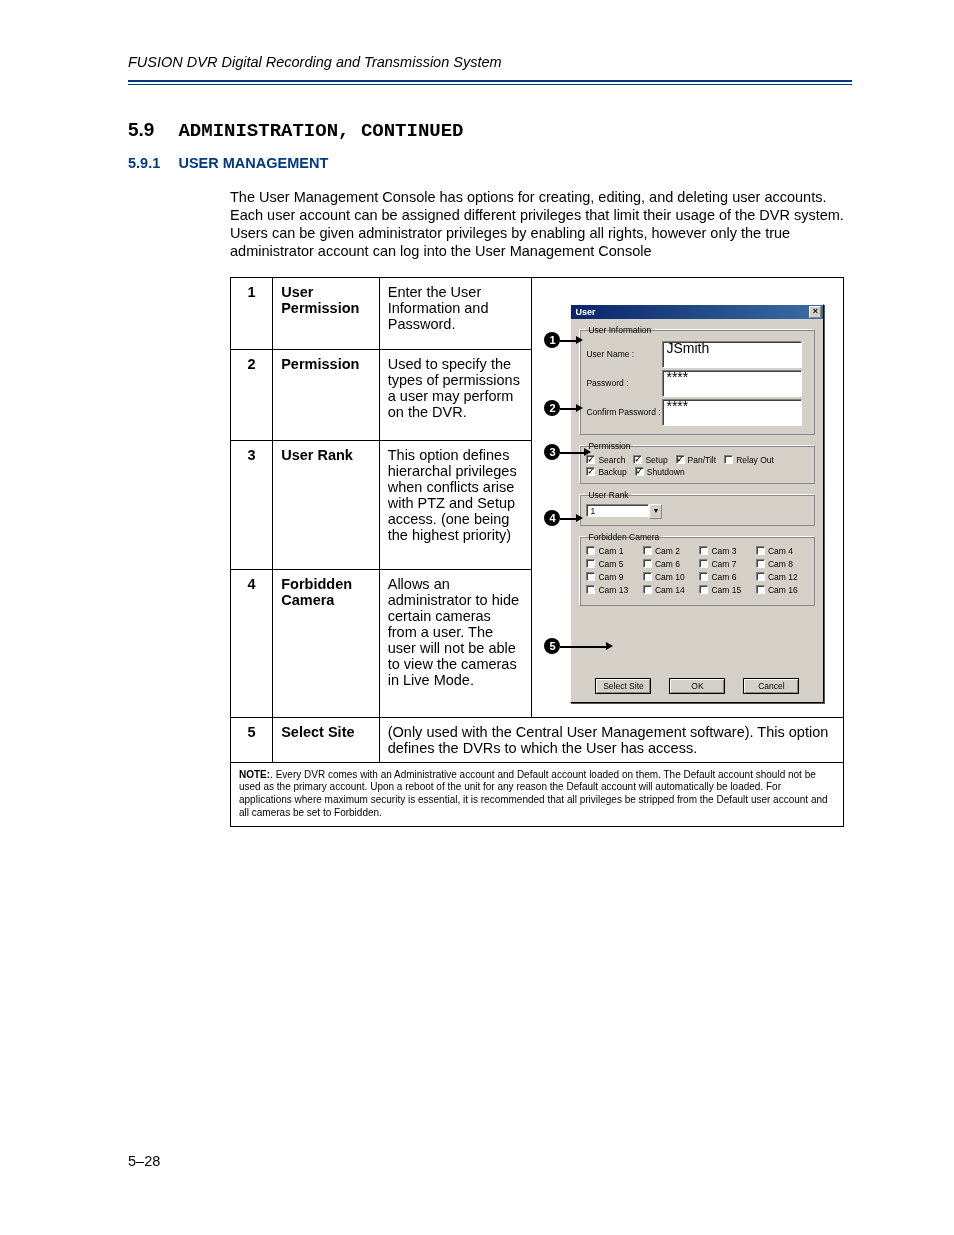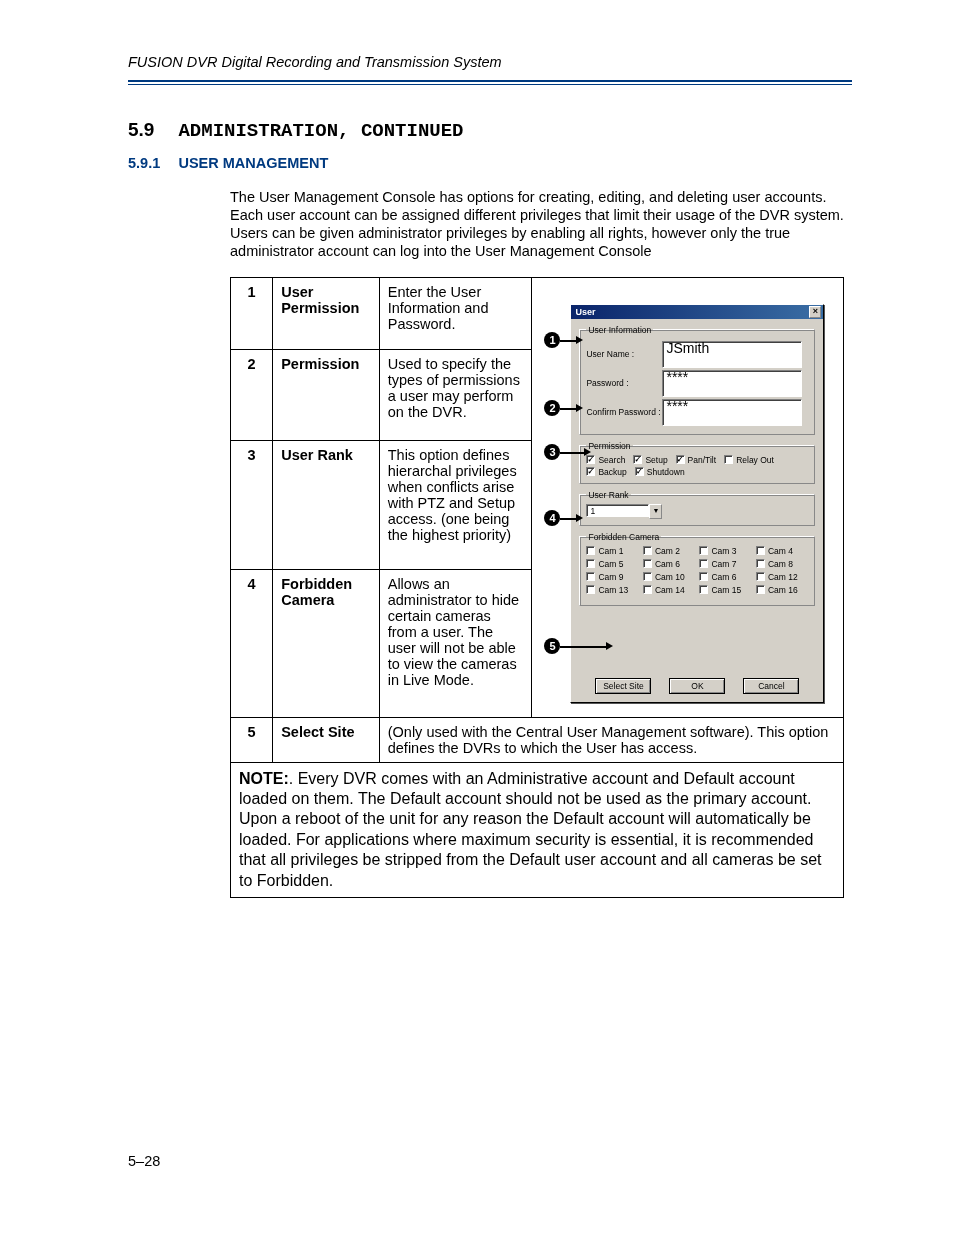--- a/index.html
+++ b/index.html
@@ -61,21 +61,21 @@
   }
   table.desc td {
     border: 1px solid #000;
     vertical-align: top;
     padding: 6px 8px;
   }
   td.col-num { width: 42px; font-weight: bold; text-align: center; }
   td.col-name { width: 106px; font-weight: bold; }
   td.col-desc { width: 152px; }
   td.col-fig { width: 310px; padding: 0; border-left: 1px solid #000; }
-  td.note-cell { font-size: 16px; line-height: 1.28; }
+  td.note-cell { font-size: 10px; line-height: 1.28; }
   .note-bold { font-weight: bold; }
   .footer {
     position: absolute;
     bottom: 66px;
     left: 128px;
     font-size: 14.5px;
   }
 
   
   .dialog-wrap {

